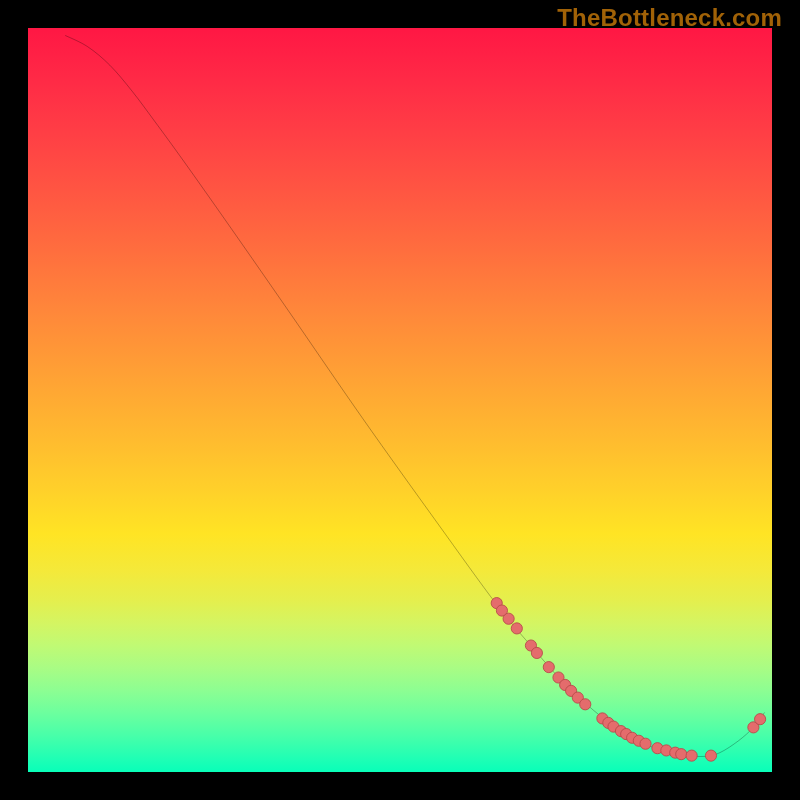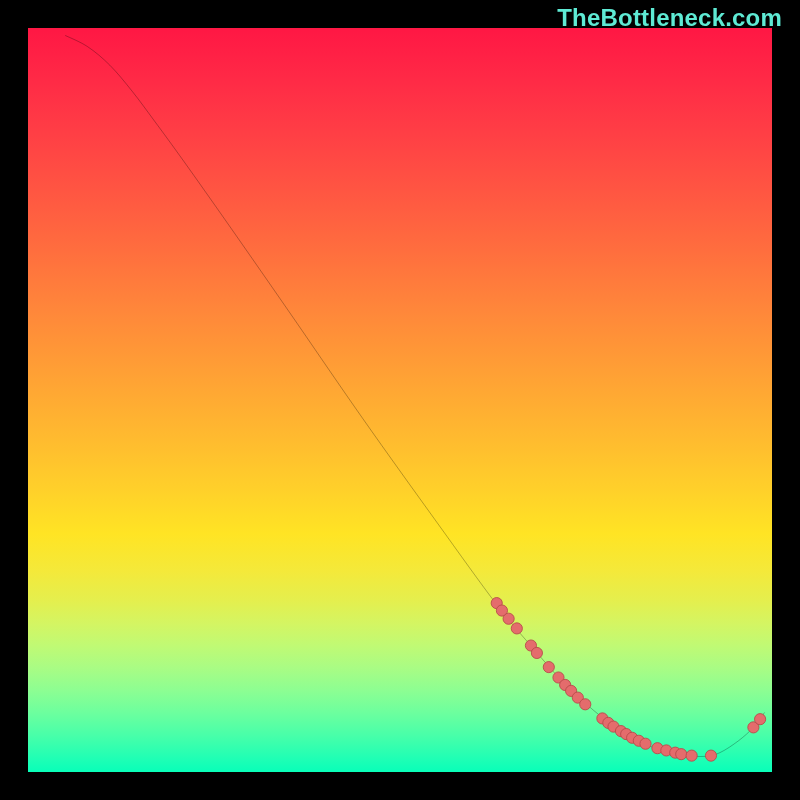--- a/index.html
+++ b/index.html
@@ -56,21 +56,21 @@
     width: 100%;
     height: 100%;
   }
   .watermark {
     position: absolute;
     top: 4px;
     right: 18px;
     font-family: Arial, Helvetica, sans-serif;
     font-size: 24px;
     font-weight: 600;
-    color: #5eead4;
+    color: #a16207;
     letter-spacing: 0.2px;
     user-select: none;
   }
 </style>
 </head>
 <body>
 
 <div class="stage">
 
   <div class="watermark">TheBottleneck.com</div>

